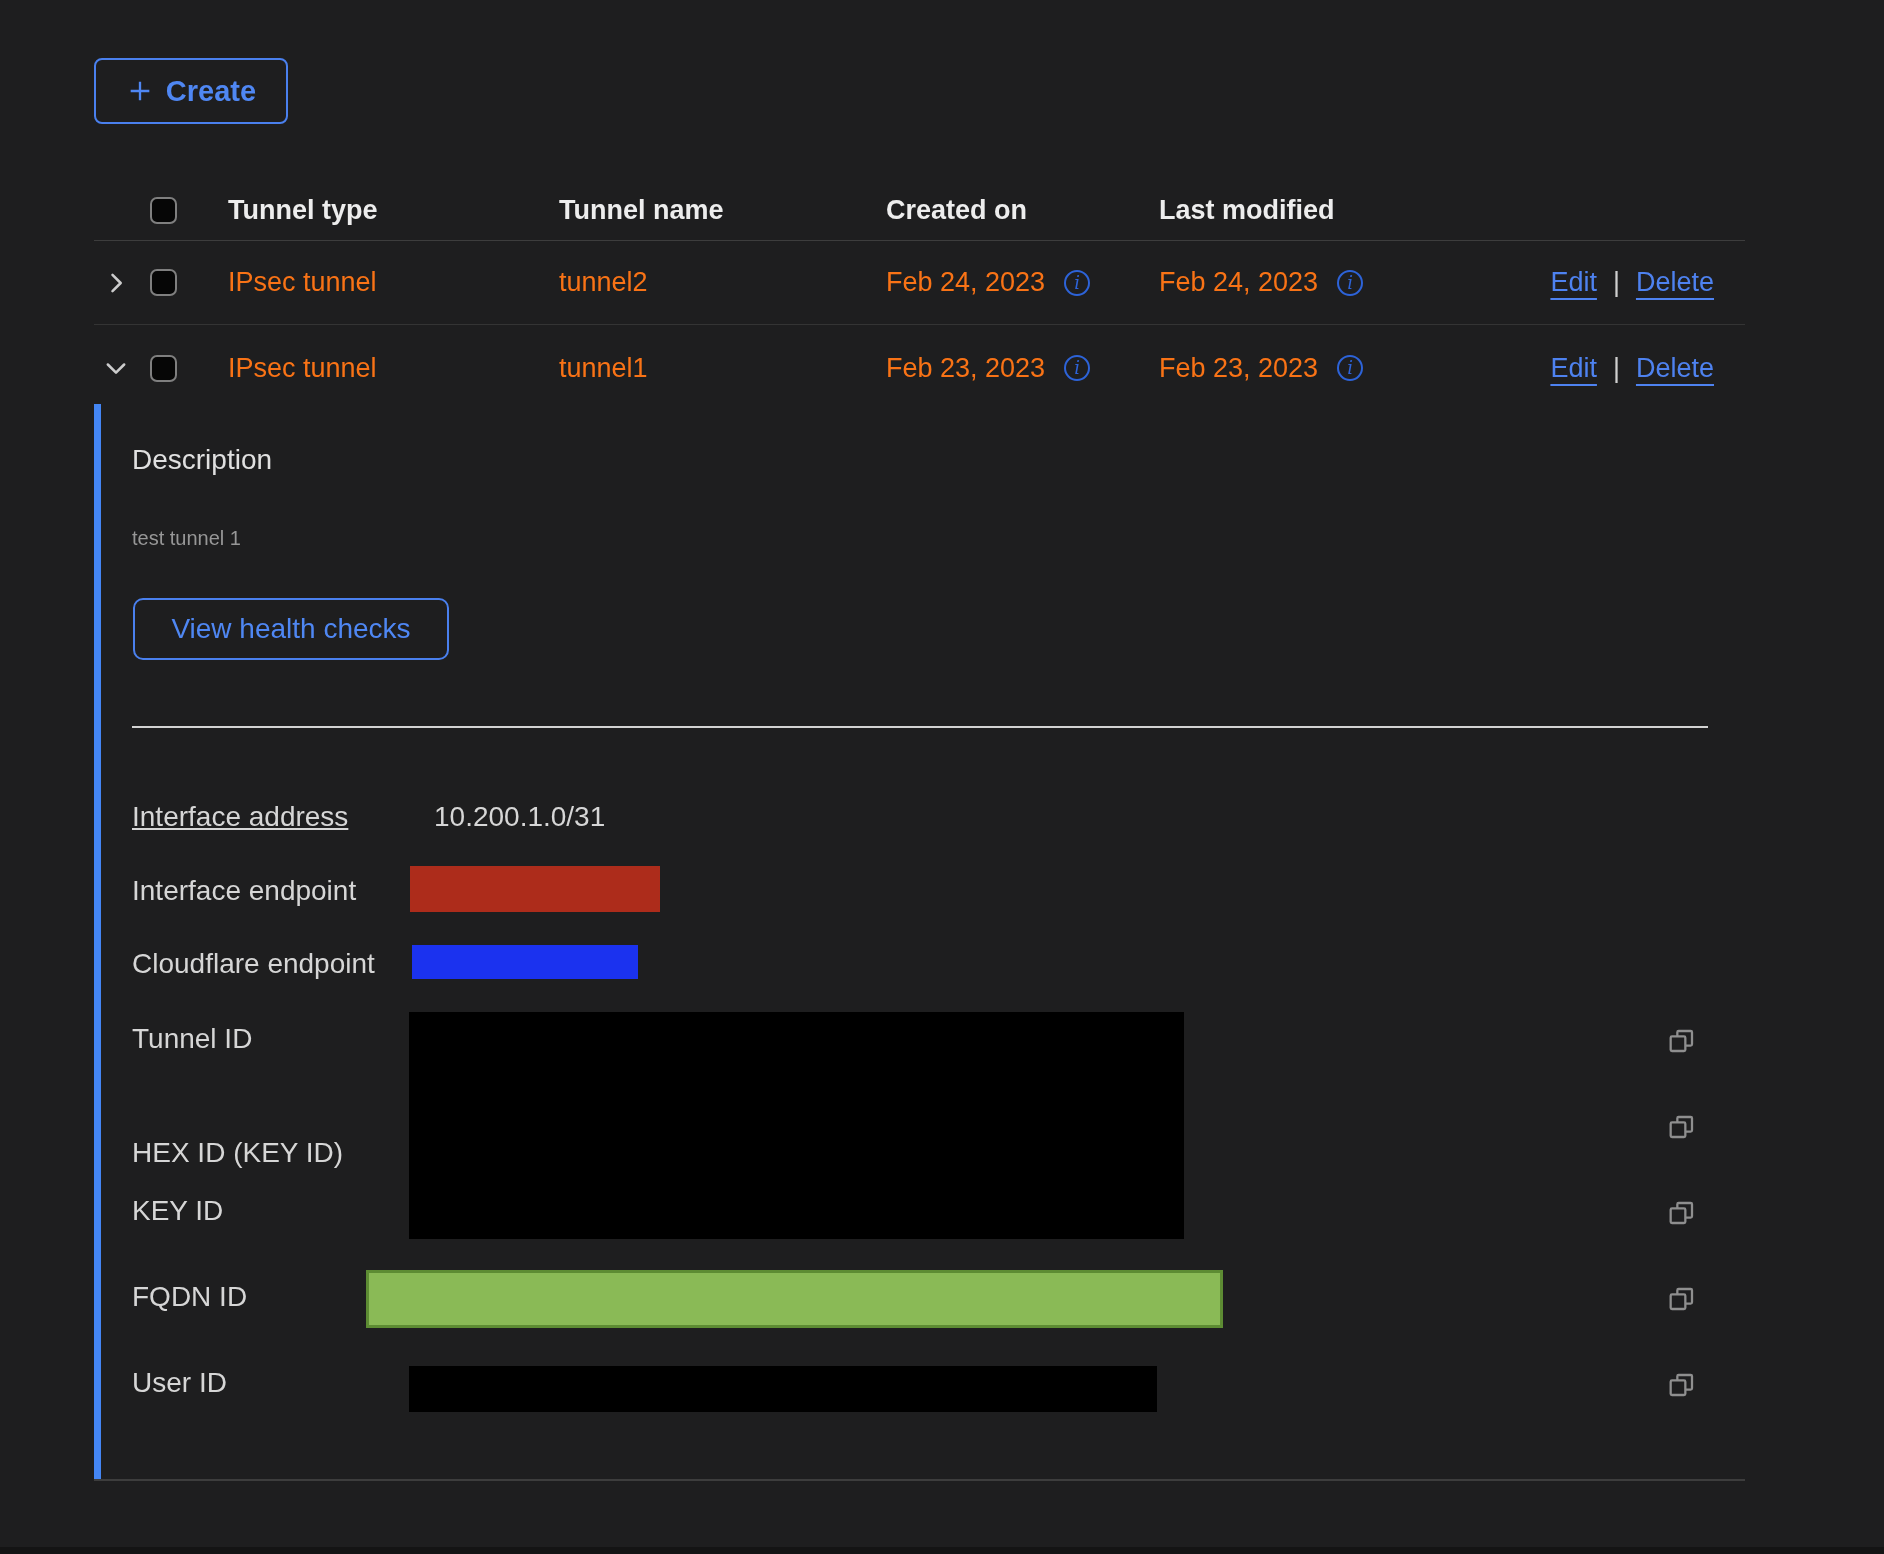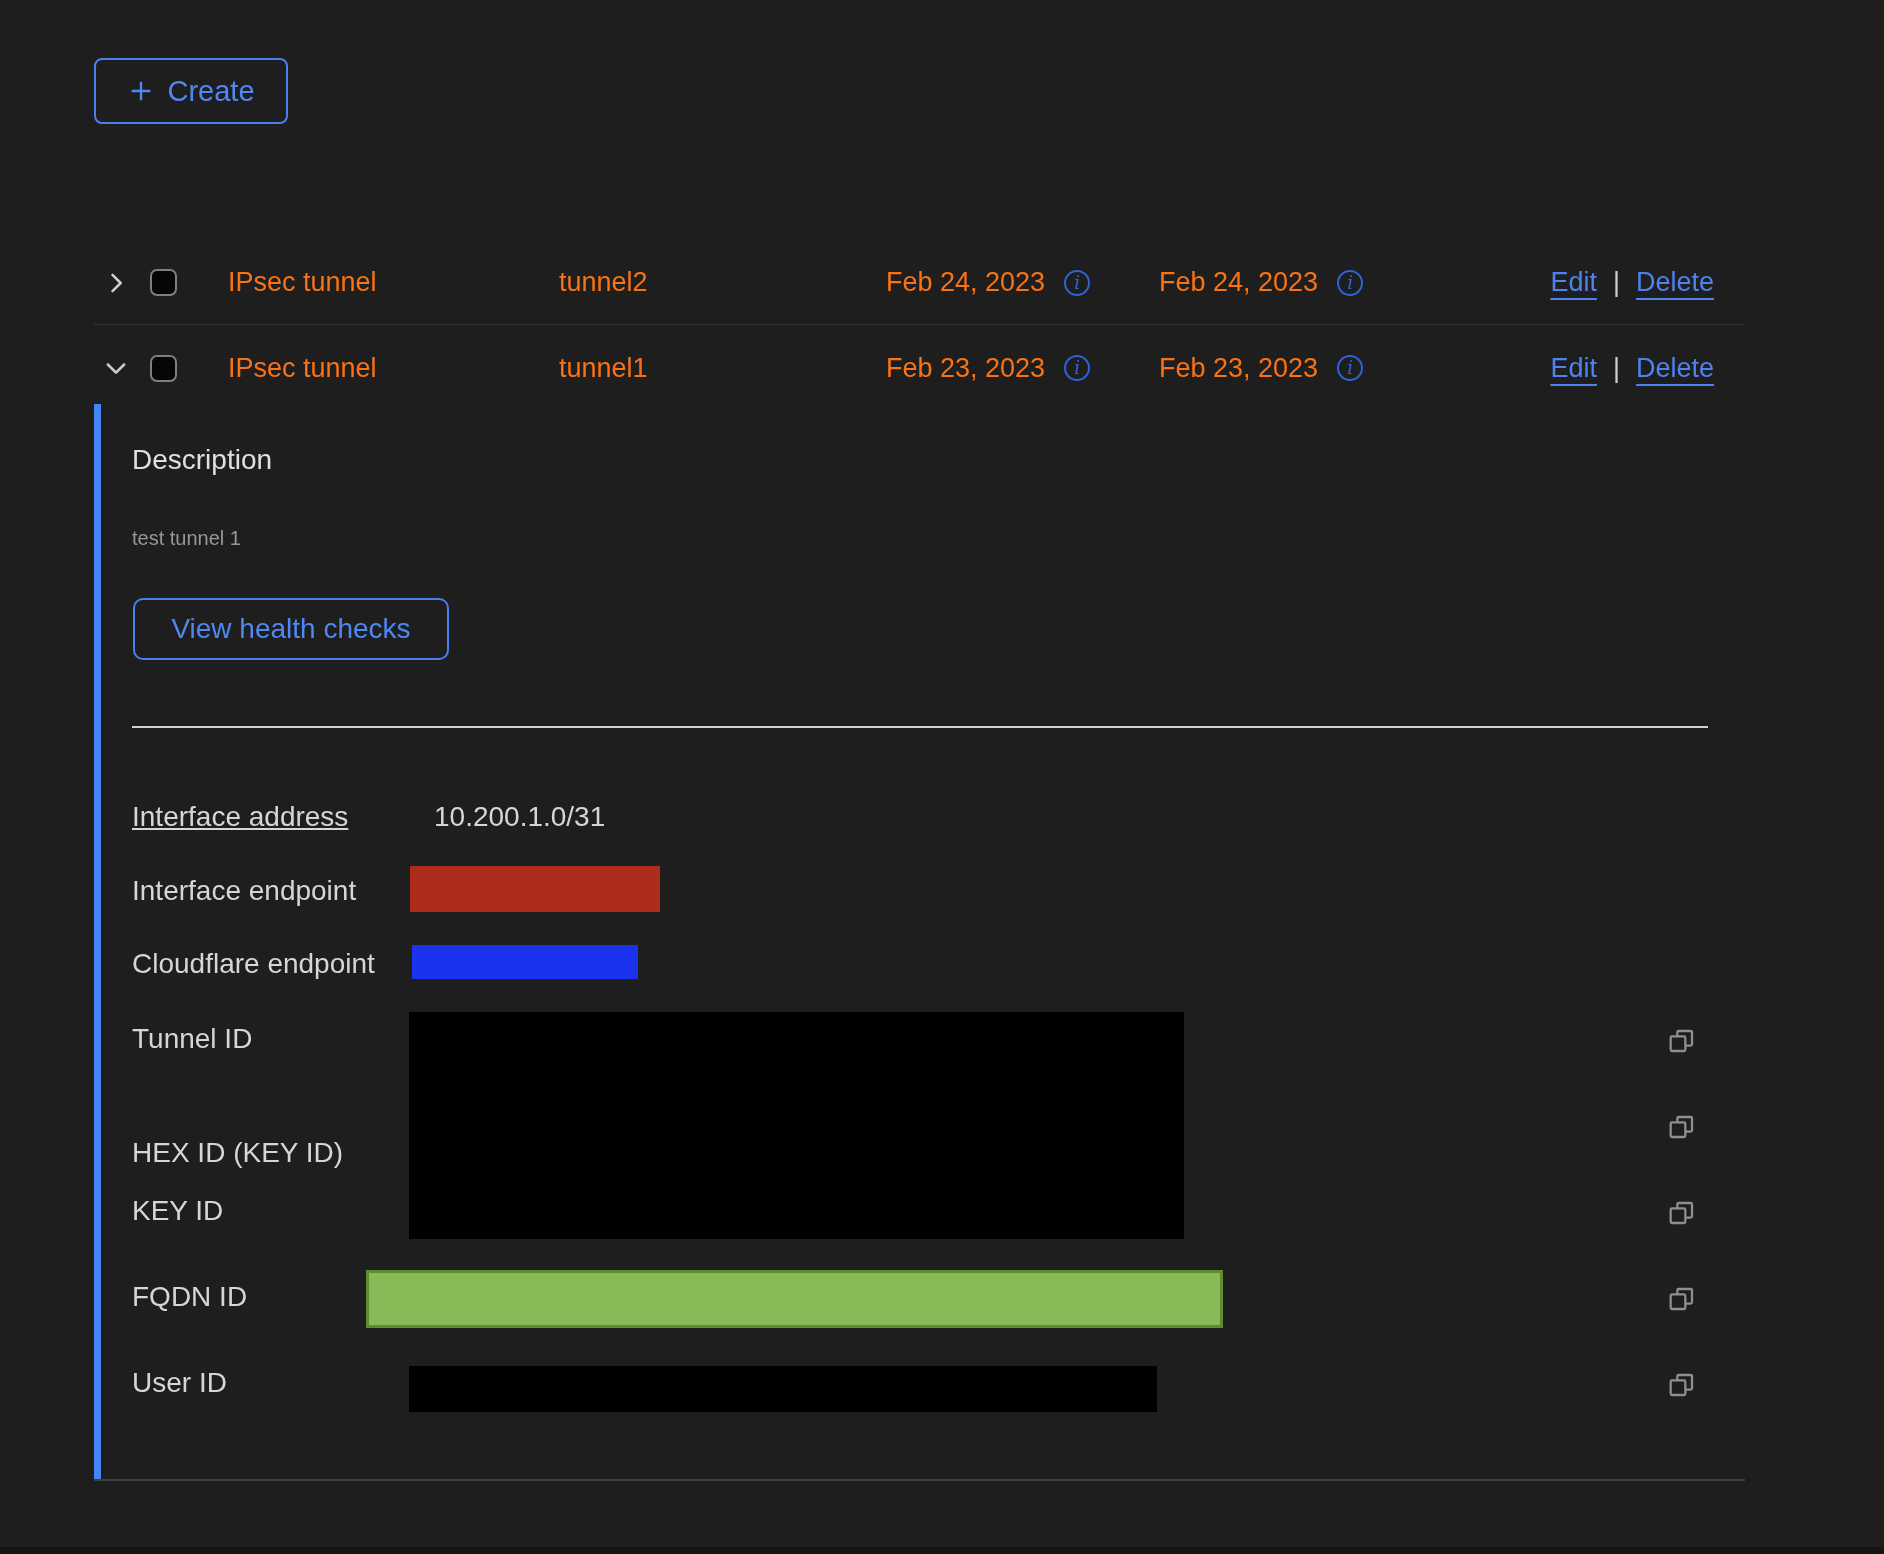--- a/index.html
+++ b/index.html
@@ -20,20 +20,21 @@
     width: 194px; height: 66px;
     background: transparent;
     border: 2px solid #4a80ee;
     border-radius: 8px;
     color: #4f87f3;
     font-family: "Liberation Sans", sans-serif;
     font-size: 29px;
     display: flex; align-items: center; justify-content: center;
     gap: 12px;
     cursor: pointer;
+    font-weight: bold;
   }
   .plus-glyph { display: inline-flex; }
 
   
   .trow {
     position: absolute;
     left: 94px;
     width: 1651px;
     display: flex;
     align-items: center;
@@ -153,20 +154,31 @@
 
   <button class="create-btn">
     <span class="plus-glyph">
       <svg width="28" height="28" viewBox="0 0 24 24">
           <path d="M12 4v16M4 12h16" stroke="#4f87f3" stroke-width="2" fill="none"></path>
         </svg>
     </span>
     <span>Create</span>
   </button>
 
+  <div class="trow thead">
+    <span class="c-chev"></span>
+    <span class="c-check">
+      <span class="checkbox"></span>
+    </span>
+    <span class="c-type th">Tunnel type</span>
+    <span class="c-name th">Tunnel name</span>
+    <span class="c-created th">Created on</span>
+    <span class="c-modified th">Last modified</span>
+    <span class="c-actions"></span>
+  </div>
 
   <div class="trow row-0">
     <span class="c-chev">
       <button class="chev-btn">
         <svg width="28" height="28" viewBox="0 0 24 24">
             <path d="M9 5l7 7-7 7" stroke="#cccccc" stroke-width="2.2" fill="none" stroke-linecap="round" stroke-linejoin="round"></path>
           </svg>
       </button>
     </span>
     <span class="c-check">

